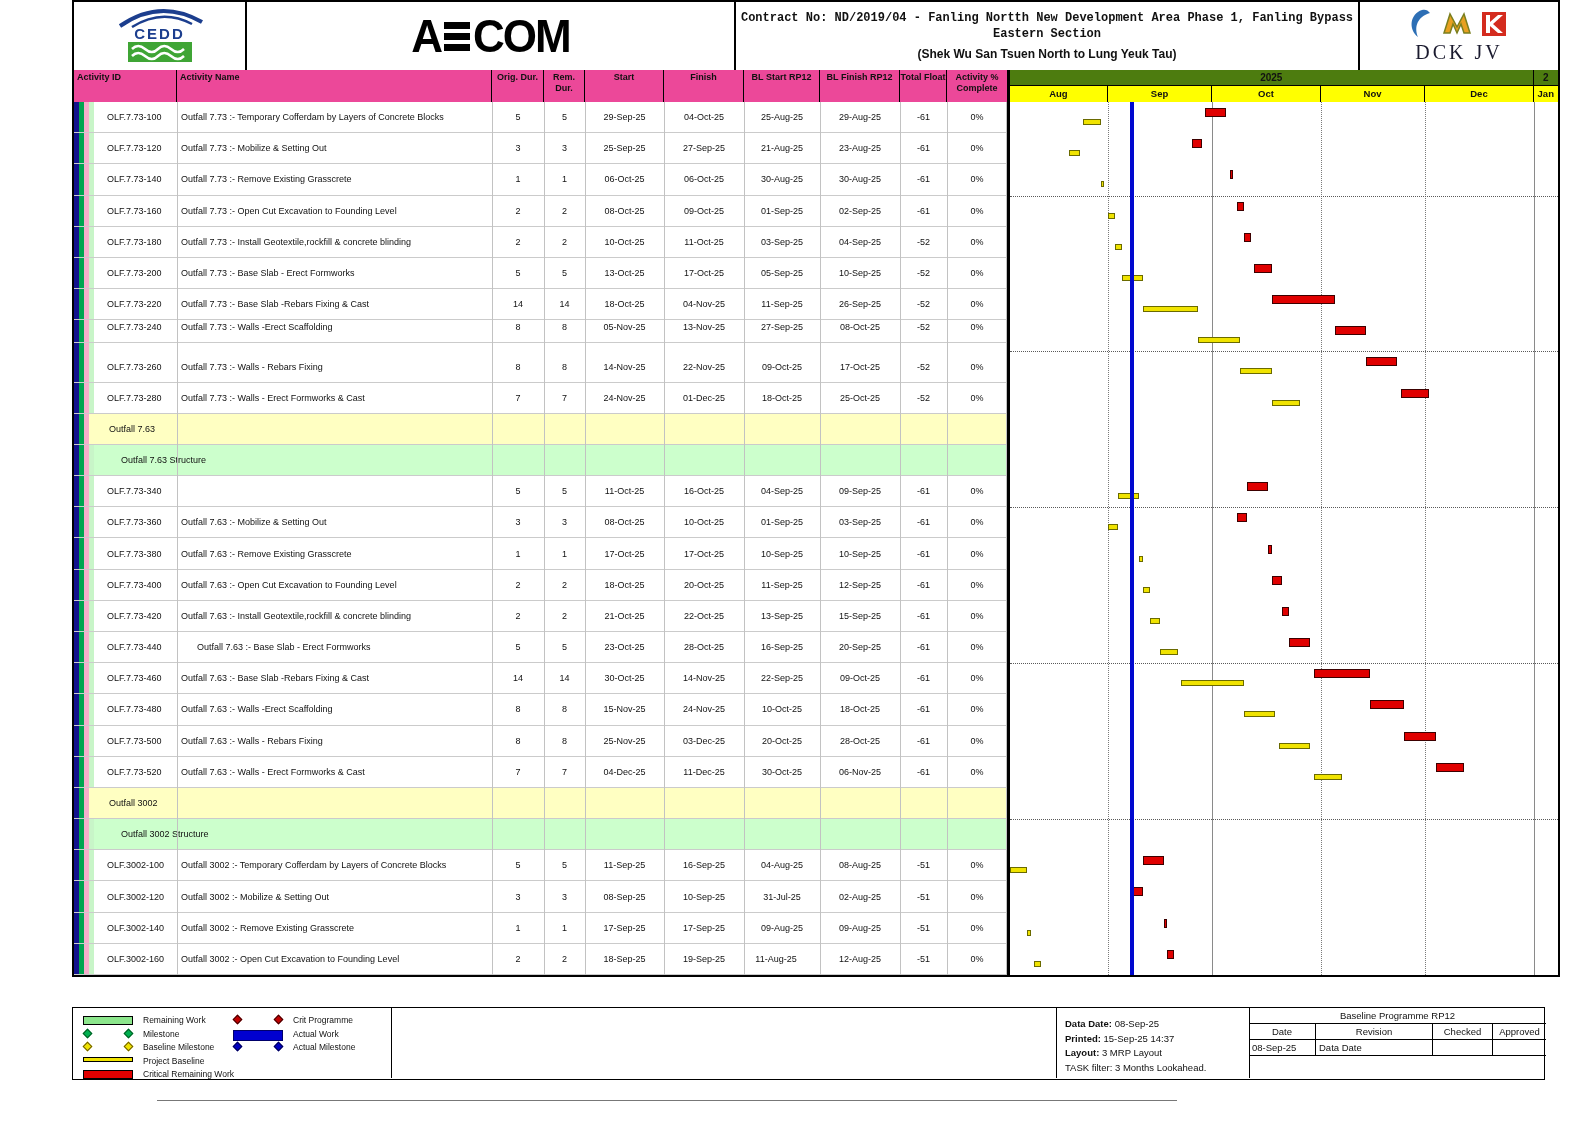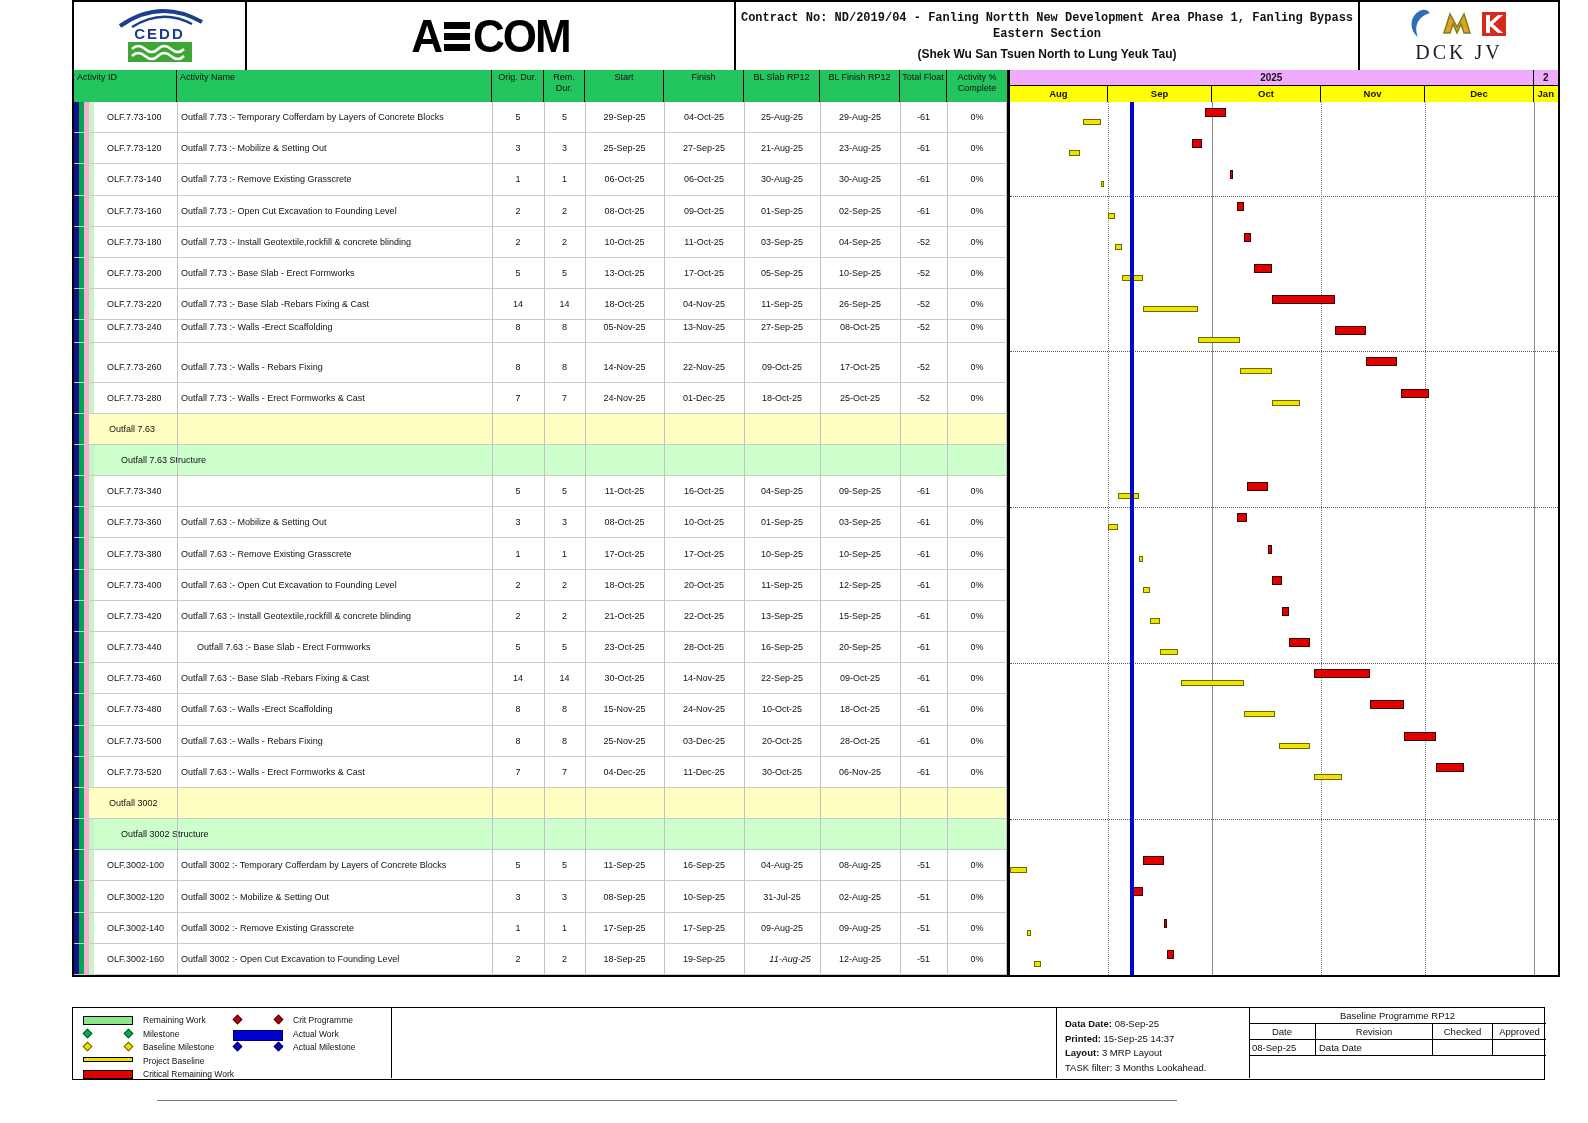--- a/index.html
+++ b/index.html
@@ -22,35 +22,35 @@
   
   #aecom { display:flex; align-items:center; }
   .aecom-letter { font-size:44px; font-weight:900; letter-spacing:-2px; line-height:40px; color:#000; transform:scaleY(1.05); }
   .aecom-ebars { display:inline-flex; flex-direction:column; justify-content:center; gap:4px; margin:0 3px; }
   .aecom-ebars i { display:block; width:26px; height:7px; background:#000; }
   
   #dck-word { font-family:"Liberation Serif", serif; font-size:20px; letter-spacing:3px; color:#1a1a2e; margin-top:2px; }
 
   
   #thead { position:absolute; left:0; top:68px; width:1484px; height:32px; background:#ffff00; border-bottom:2px solid #000; }
-  .th { position:absolute; top:0; height:32px; background:#22c55e; border-right:1px solid #000; font-size:9px; font-weight:normal; padding-top:2px; text-align:center; line-height:11px; }
+  .th { position:absolute; top:0; height:32px; background:#ec4899; border-right:1px solid #000; font-size:9px; font-weight:bold; padding-top:2px; text-align:center; line-height:11px; }
   .th.left { text-align:left; padding-left:3px; }
 
   
   #tbody { position:absolute; left:0; top:100px; width:1484px; height:873px; background:#fff; }
   .stripe { position:absolute; top:0; height:873px; width:5px; z-index:1; }
   .colline { position:absolute; top:0; height:873px; width:1px; background:#c2c2c2; z-index:3; }
   .trow { position:absolute; left:0; width:933px; border-bottom:1px solid #cbcbcb; z-index:2; }
   .cell { position:absolute; top:0; height:100%; font-size:9px; display:flex; align-items:center; z-index:4; overflow:hidden; white-space:nowrap; }
   .cell.c { justify-content:center; }
   .gband { position:absolute; top:0; height:100%; z-index:2; display:flex; align-items:center; font-size:9px; }
   
   #gdivider { position:absolute; left:933px; top:68px; width:3px; height:907px; background:#000; z-index:6; }
   #ghead { position:absolute; left:936px; top:68px; width:548px; height:32px; background:#ffff00; }
-  .gyear { position:absolute; top:0; height:16px; border-bottom:1px solid #000; border-right:1px solid #000; font-size:10px; font-weight:bold; text-align:center; line-height:15px; background:#f0abfc; }
+  .gyear { position:absolute; top:0; height:16px; border-bottom:1px solid #000; border-right:1px solid #000; font-size:10px; font-weight:bold; text-align:center; line-height:15px; background:#4d7c0f; }
   .gmonth { position:absolute; top:16px; height:16px; border-right:1px solid #000; font-size:9.5px; font-weight:bold; text-align:center; line-height:15px; background:#ffff00; }
   #gplot { position:absolute; left:936px; top:100px; width:548px; height:873px; overflow:hidden; background:#fff; }
   .vgrid { position:absolute; top:0; height:873px; width:0; z-index:1; }
   .vgrid.dotted { border-left:1px dotted #7a7a7a; }
   .vgrid.solid  { border-left:1px solid #8a8a8a; }
   .hgrid { position:absolute; left:0; width:548px; height:0; border-top:1px dotted #5a5a5a; z-index:1; }
   #ddline { position:absolute; top:0; height:873px; width:4px; background:#0008cf; z-index:5; }
   .bar-crit { position:absolute; height:9px; background:#e00000; border:1px solid #3c0000; z-index:4; }
   .bar-base { position:absolute; height:6px; background:#f0e300; border:1px solid #6a6a00; z-index:3; }
 
@@ -123,21 +123,21 @@
       <div id="dck-word">DCK JV</div>
     </div>
 
     <div id="thead">
       <div class="th left" style="left:0;width:103px;">Activity ID</div>
       <div class="th left" style="left:103px;width:315px;">Activity Name</div>
       <div class="th" style="left:418px;width:52px;">Orig. Dur.</div>
       <div class="th" style="left:470px;width:41px;">Rem. Dur.</div>
       <div class="th" style="left:511px;width:79px;">Start</div>
       <div class="th" style="left:590px;width:80px;">Finish</div>
-      <div class="th" style="left:670px;width:76px;">BL Slab RP12</div>
+      <div class="th" style="left:670px;width:76px;">BL Start RP12</div>
       <div class="th" style="left:746px;width:80px;">BL Finish RP12</div>
       <div class="th" style="left:826px;width:47px;">Total Float</div>
       <div class="th" style="left:873px;width:60px;border-right:none;">Activity % Complete</div>
     </div>
 
     <div id="ghead">
         <div class="gyear" style="left: 0px; width: 523.567px;">2025</div>
         <div class="gyear" style="left: 523.567px; width: 24.4331px; border-right: none;">2</div>
         <div class="gmonth" style="left: 0px; width: 97.7325px;">Aug</div>
         <div class="gmonth" style="left: 97.7325px; width: 104.713px;">Sep</div>
@@ -450,21 +450,21 @@
           <div class="cell c" style="left: 826px; width: 47px;">-51</div>
           <div class="cell c" style="left: 873px; width: 60px;">0%</div>
         </div>
         <div class="trow" style="top: 841.821px; height: 31.1786px;">
           <div class="cell" style="left: 0px; width: 103px; padding-left: 33px;">OLF.3002-160</div>
           <div class="cell" style="left: 103px; width: 315px; padding-left: 4px;">Outfall 3002 :- Open Cut Excavation to Founding Level</div>
           <div class="cell c" style="left: 418px; width: 52px;">2</div>
           <div class="cell c" style="left: 470px; width: 41px;">2</div>
           <div class="cell c" style="left: 511px; width: 79px;">18-Sep-25</div>
           <div class="cell c" style="left: 590px; width: 80px;">19-Sep-25</div>
-          <div class="cell c" style="left: 678px; width: 76px; font-style: italic;">11-Aug-25</div>
+          <div class="cell c" style="left: 664px; width: 76px;">11-Aug-25</div>
           <div class="cell c" style="left: 746px; width: 80px;">12-Aug-25</div>
           <div class="cell c" style="left: 826px; width: 47px;">-51</div>
           <div class="cell c" style="left: 873px; width: 60px;">0%</div>
         </div>
       </div>
 
     <div id="gplot">
         <div class="vgrid dotted" style="left: 97.7325px;"></div>
         <div class="vgrid solid" style="left: 202.446px;"></div>
         <div class="vgrid dotted" style="left: 310.65px;"></div>

